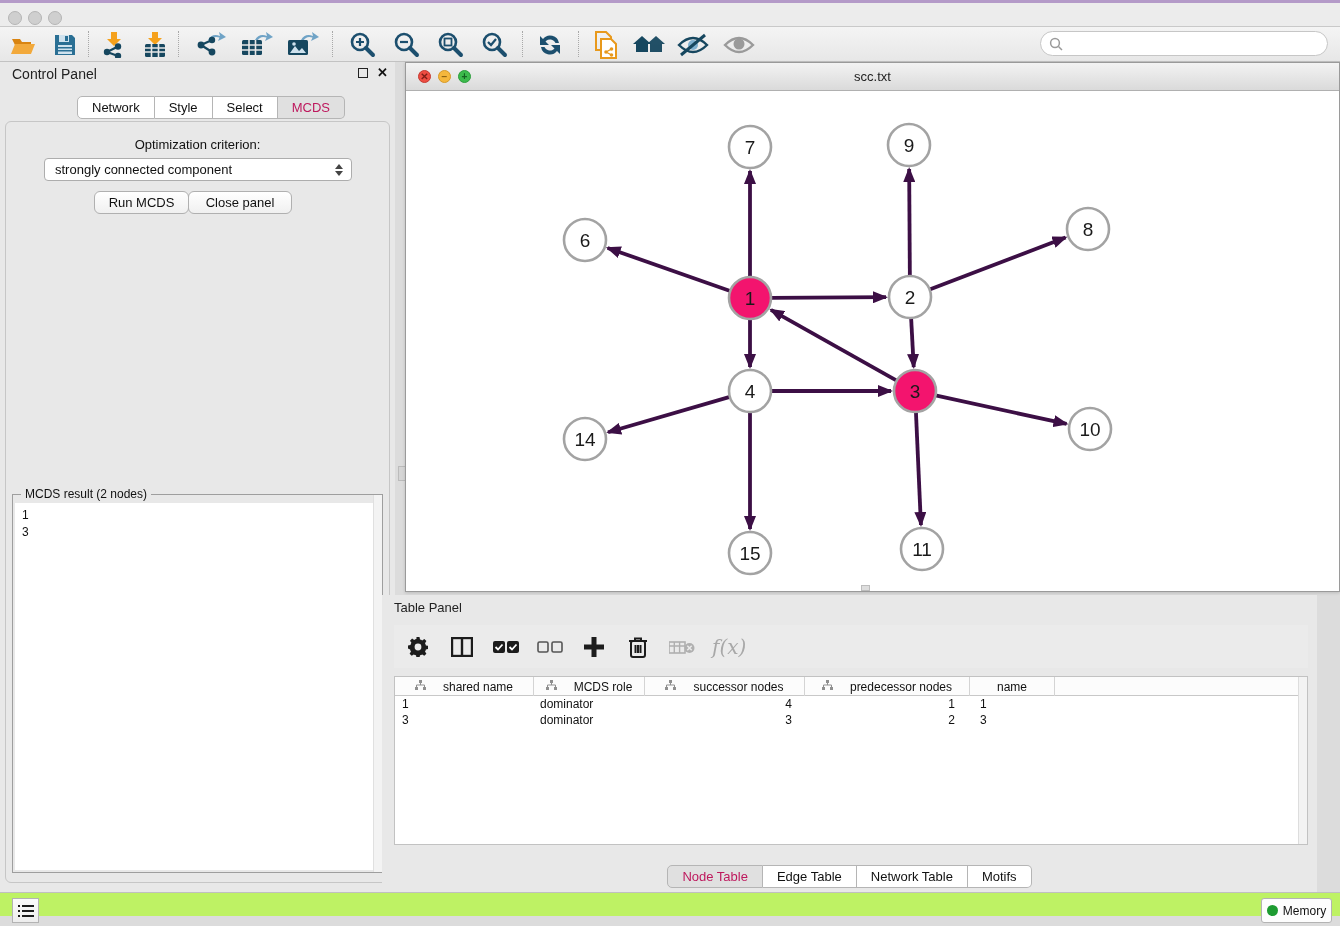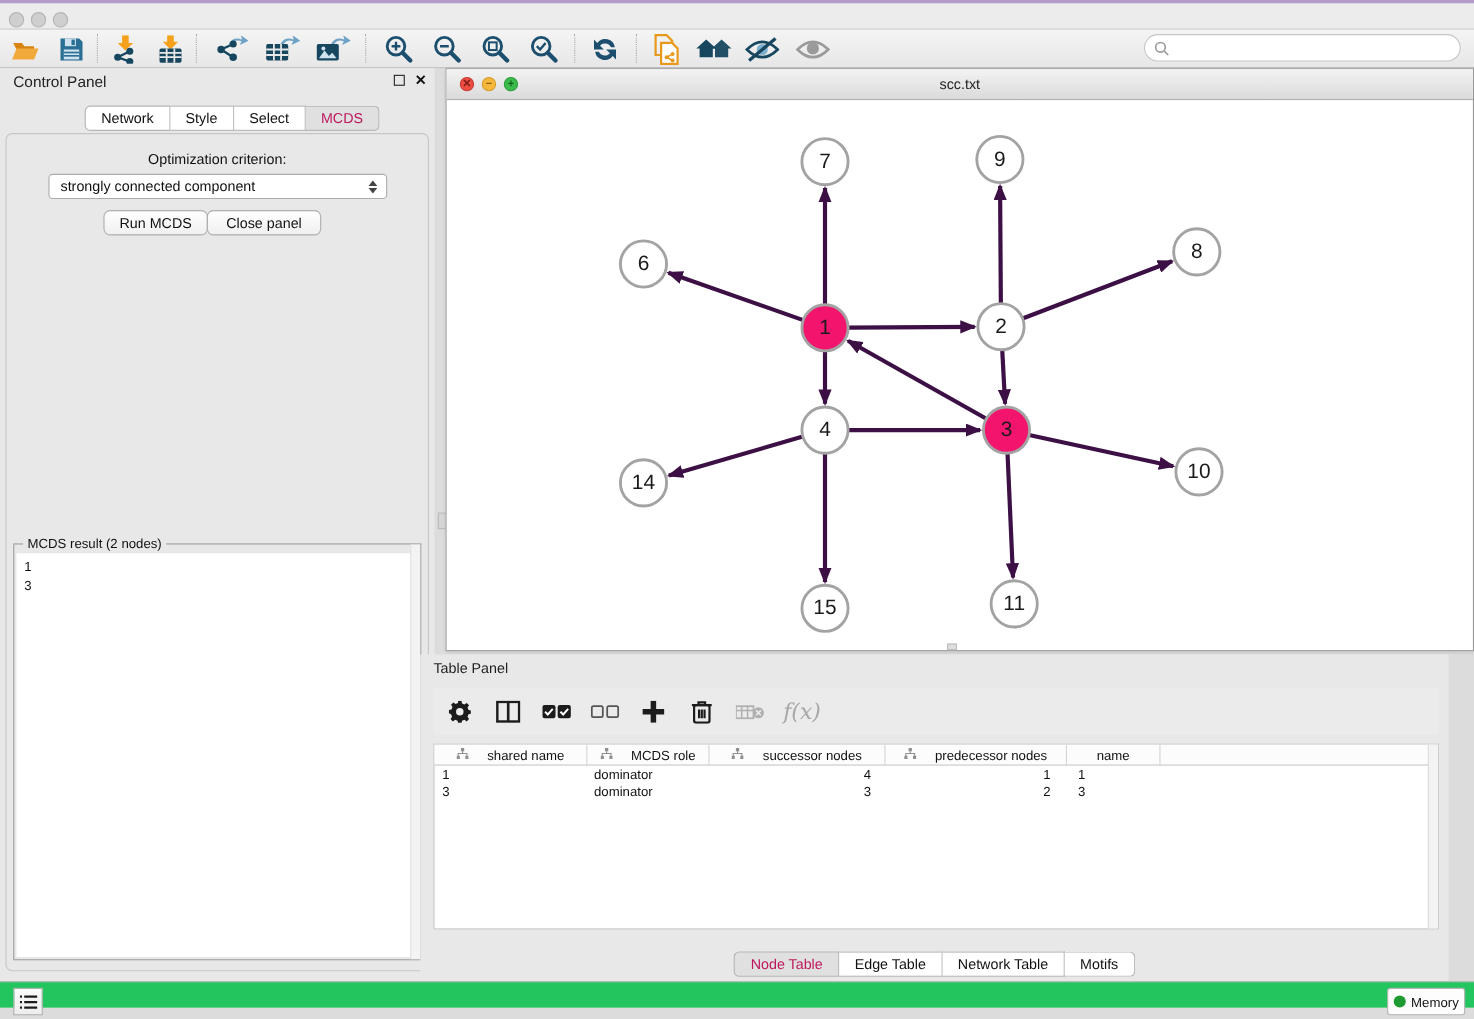--- a/index.html
+++ b/index.html
@@ -68,21 +68,21 @@
   .tdc { height:16px; line-height:16px; }
   .tdc.c0{width:139px; padding-left:7px;}
   .tdc.c1{width:111px; padding-left:6px;}
   .tdc.c2{width:160px; text-align:right; padding-right:13px;}
   .tdc.c3{width:165px; text-align:right; padding-right:15px;}
   .tdc.c4{width:85px; padding-left:10px;}
   #nt-scroll { position:absolute; right:0; top:0; bottom:0; width:9px; background:#f3f3f3; border-left:1px solid #ddd; }
   #tp-tabs { top:270px; height:23px; left:0; width:935px; display:flex; justify-content:center; }
 
   
-  #statusbar { left:0; top:892px; width:1340px; height:24px; background:#22c55e; border-top:1px solid #c0c0c0; }
+  #statusbar { left:0; top:892px; width:1340px; height:24px; background:#bef264; border-top:1px solid #c0c0c0; }
   #list-btn { left:12px; top:5px; width:27px; height:25px; background:linear-gradient(#fbfbfb,#ededed); border:1px solid #b3b3b3; display:flex; align-items:center; justify-content:center; }
   #memory-btn { left:1261px; top:5px; width:71px; height:25px; background:#fdfdfd; border:1px solid #b3b3b3; border-radius:3px; display:flex; align-items:center; justify-content:center; gap:5px; font-size:12px; color:#111; }
   #memory-dot { width:11px; height:11px; border-radius:50%; background:#1d9b31; }
 </style>
 </head>
 <body>
 
 <div id="titlebar" class="abs">
   <span class="tl-gray abs" style="left:8px"></span>
   <span class="tl-gray abs" style="left:28px"></span>

